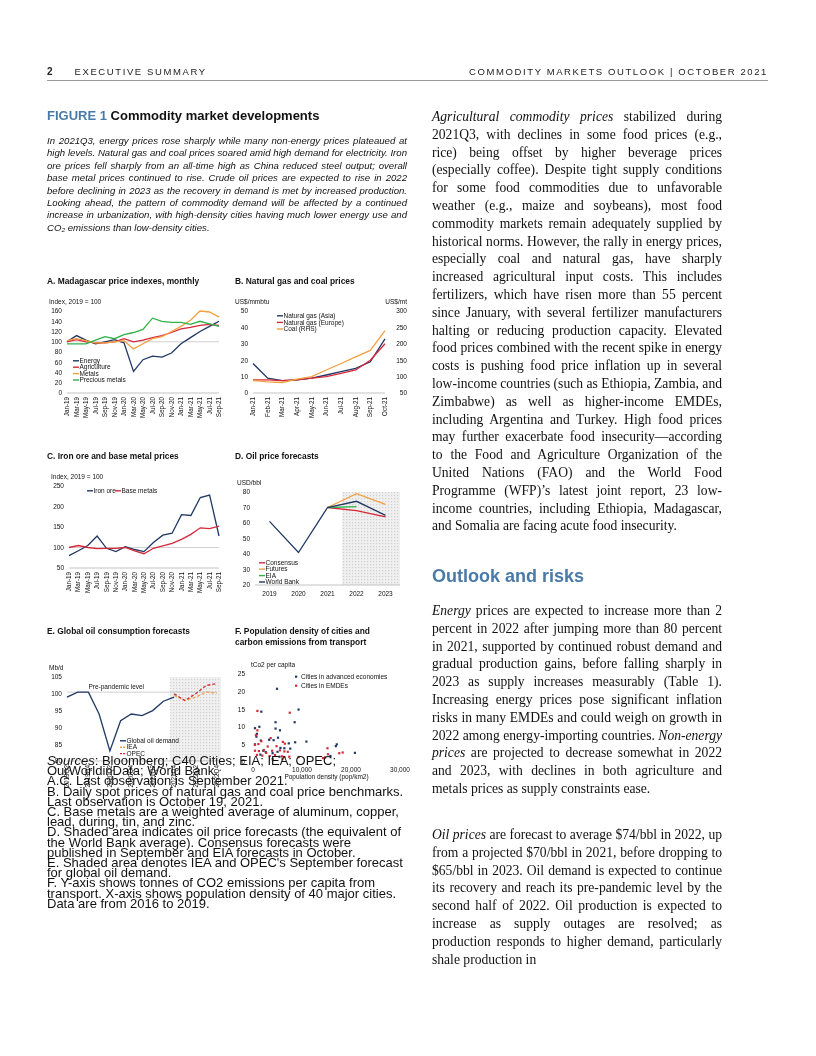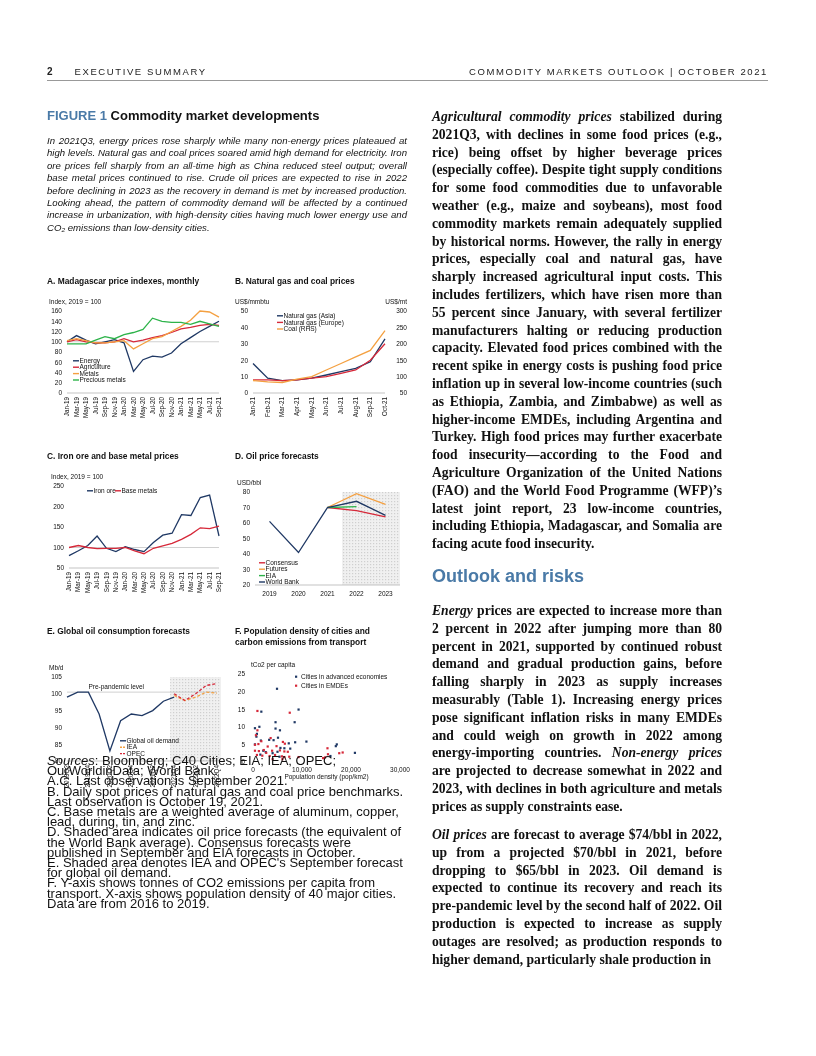--- a/index.html
+++ b/index.html
@@ -10,21 +10,21 @@
   .header-rule { position: absolute; left: 47px; right: 48px; top: 80px; height: 1px; background: #999; }
   .fig-title { position: absolute; left: 47px; top: 108px; font-size: 13px; font-weight: bold; }
   .fig-title .lbl { color: #4a7aa7; }
   .fig-desc { position: absolute; left: 47px; top: 135px; width: 360px; font-size: 9.6px; line-height: 12.4px; font-style: italic; text-align: justify; }
   .panel { position: absolute; width: 185px; }
   .panel-title { font-size: 8.4px; font-weight: bold; line-height: 11px; }
   .panel svg { display: block; }
   .notes { position: absolute; left: 47px; top: 756px; width: 360px; font-size: 13px; line-height: 10.2px; color: #111; }
   .notes p { margin: 0; }
   .notes .src-lbl { font-style: italic; }
-  .body-col { position: absolute; left: 432px; width: 290px; font-family: "Liberation Serif", serif; font-size: 13.6px; line-height: 17.8px; text-align: justify; color: #111; font-weight: bold; }
+  .body-col { position: absolute; left: 432px; width: 290px; font-family: "Liberation Serif", serif; font-size: 13.6px; line-height: 17.8px; text-align: justify; color: #111; }
   .body-col em { font-style: italic; }
   .section-head { position: absolute; left: 432px; top: 566px; font-size: 18px; font-weight: bold; color: #4a7aa7; }
   svg text { font-family: "Liberation Sans", sans-serif; }
 </style>
 </head>
 <body>
 
 <div class="header-left">
   <span class="pnum">2</span><span>EXECUTIVE SUMMARY</span>
 </div>

